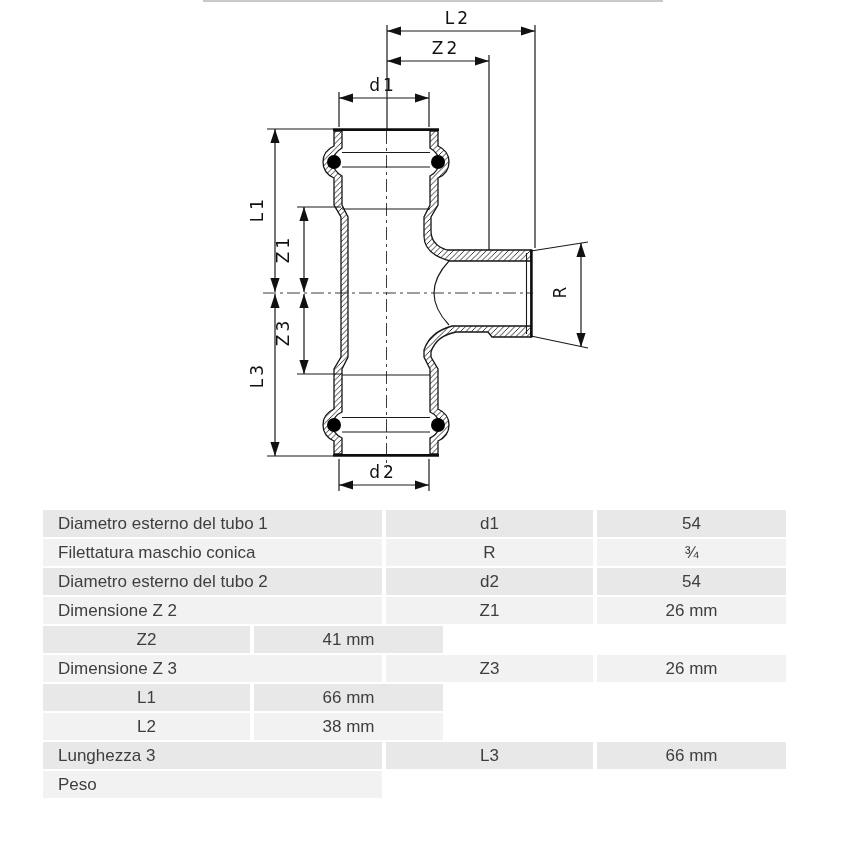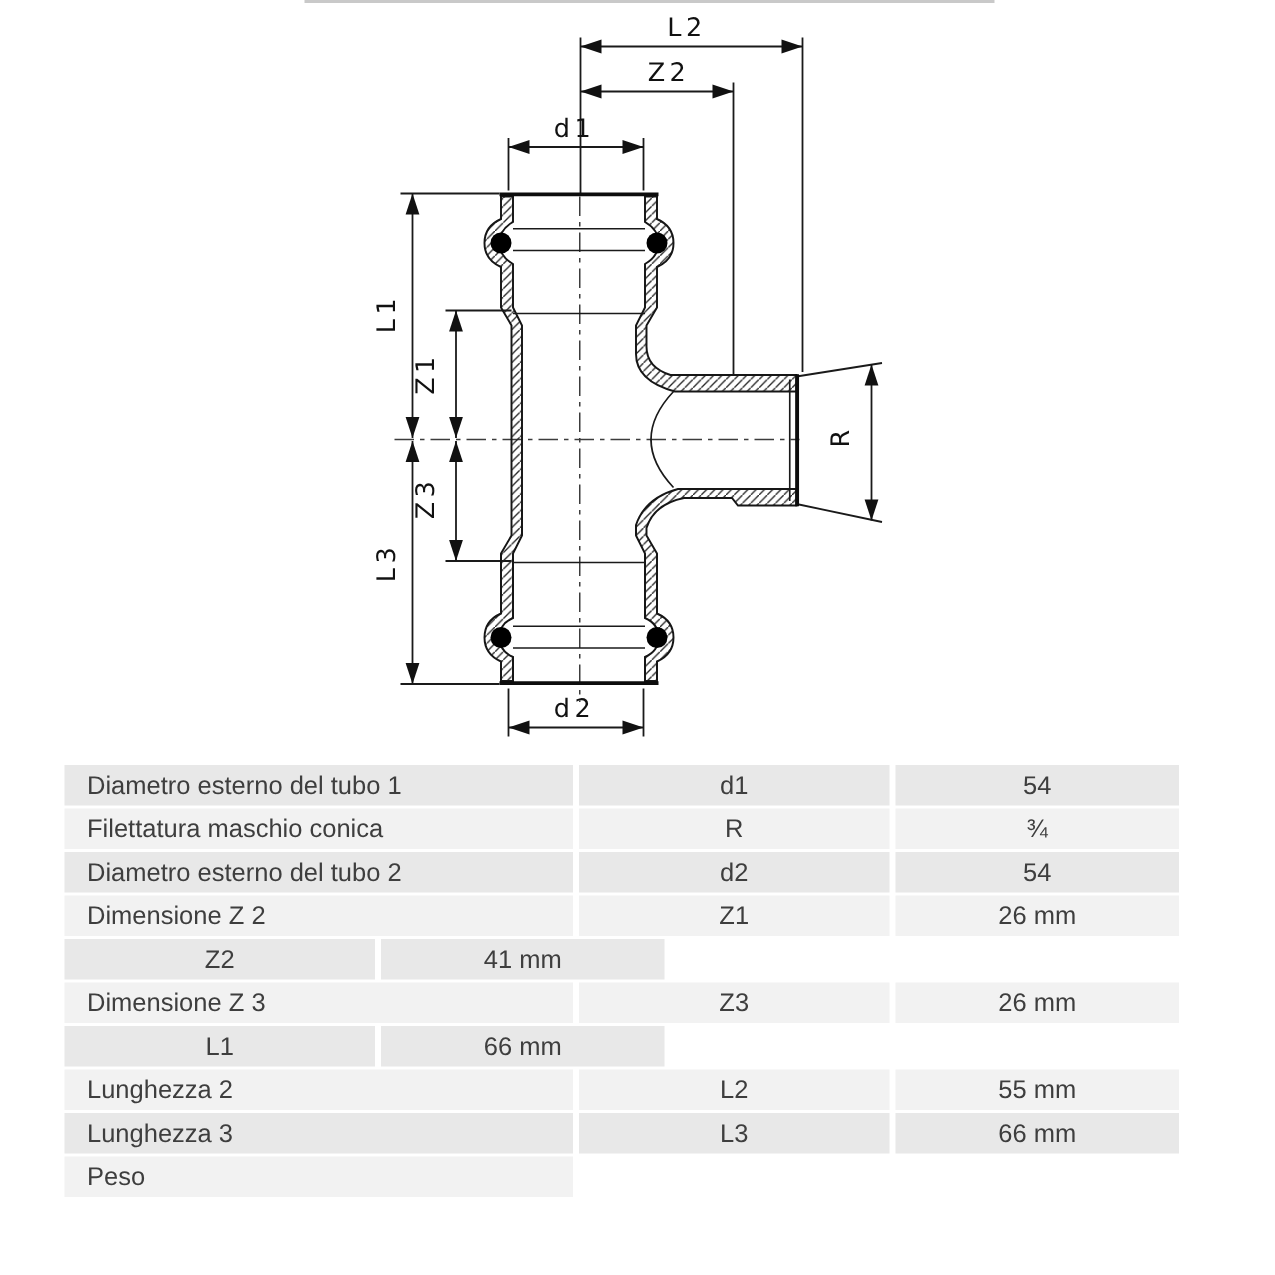--- a/index.html
+++ b/index.html
@@ -173,23 +173,22 @@
       <div class="trow even">
         <div class="cell c1">Dimensione Z 3</div>
         <div class="cell c2">Z3</div>
         <div class="cell c3">26 mm</div>
       </div>
       <div class="trow odd">
         <div class="cell c2">L1</div>
         <div class="cell c3">66 mm</div>
       </div>
       <div class="trow even">
-        <div class="cell c1">Lunghezza 2</div>
         <div class="cell c2">L2</div>
-        <div class="cell c3">55 mm</div>
+        <div class="cell c3">38 mm</div>
       </div>
       <div class="trow odd">
         <div class="cell c1">Lunghezza 3</div>
         <div class="cell c2">L3</div>
         <div class="cell c3">66 mm</div>
       </div>
       <div class="trow even">
         <div class="cell c1">Peso</div>
       </div>
     </div>

